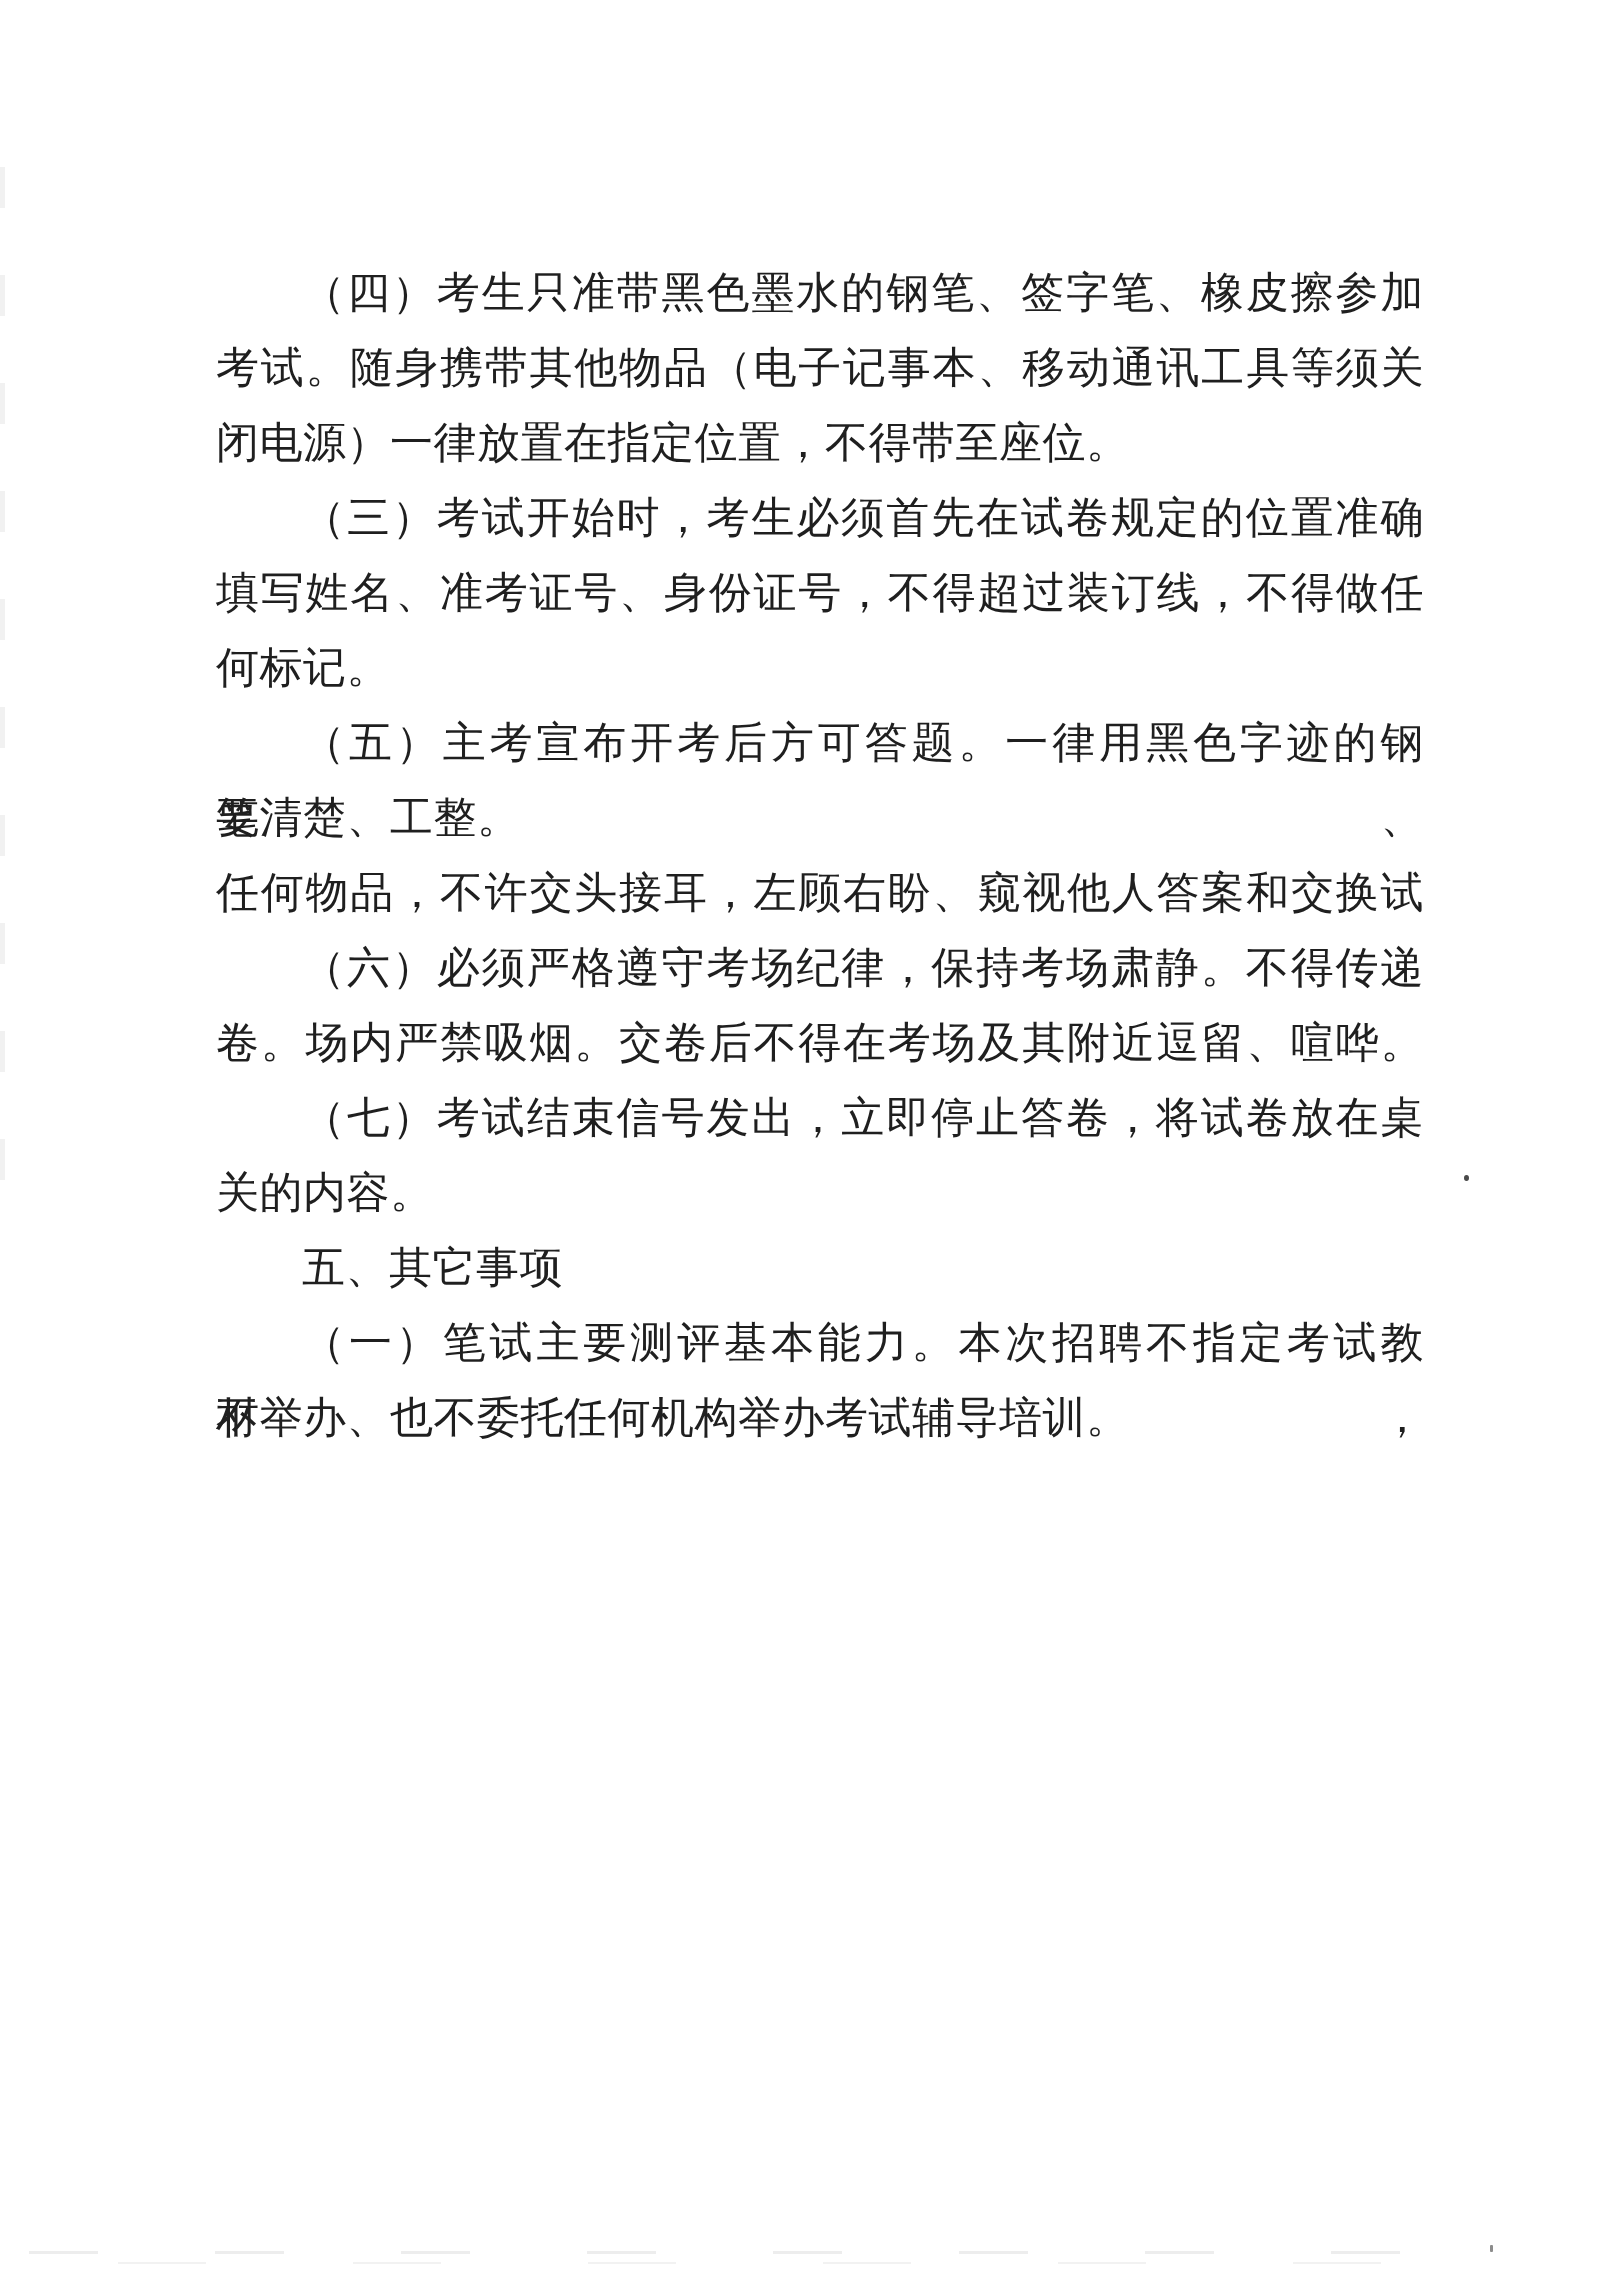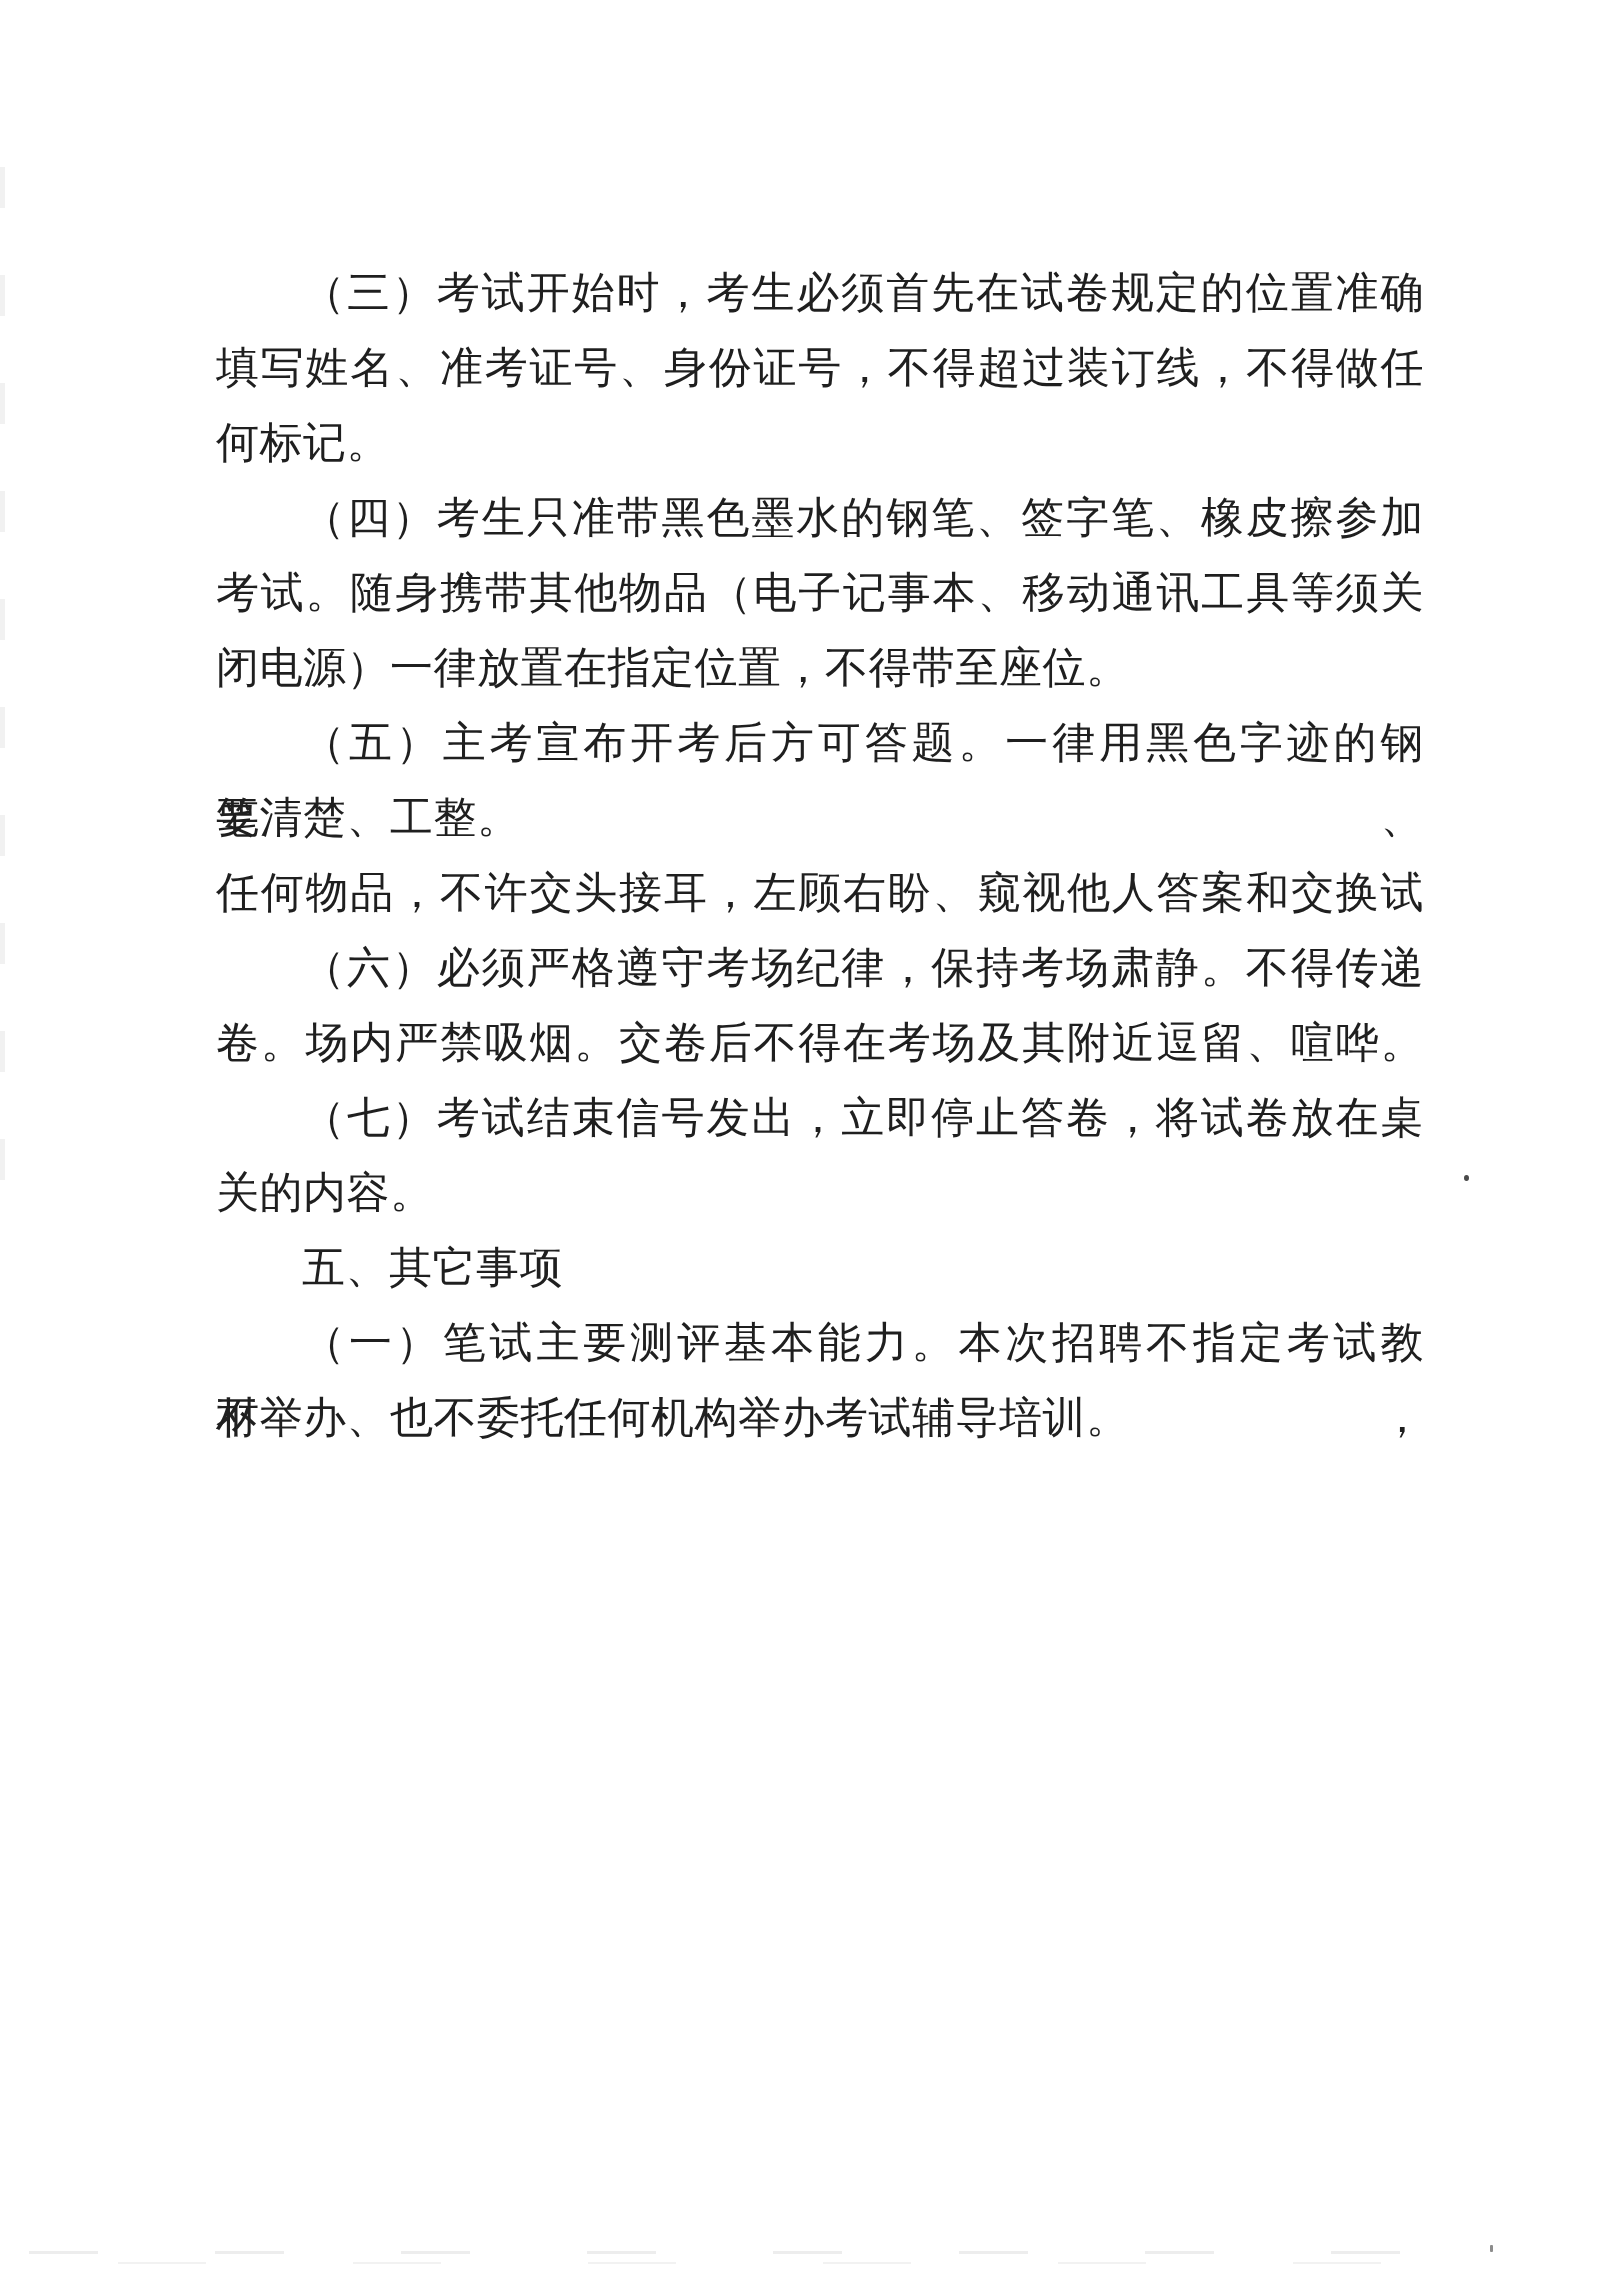--- a/index.html
+++ b/index.html
@@ -99,29 +99,29 @@
 </head>
 <body>
 
 <div class="page">
 
   <div class="edge-artifact"></div>
 
   <div class="text-block">
 
     <p class="para">
+      <span class="line first">（四）考生只准带黑色墨水的钢笔、签字笔、橡皮擦参加</span>
+      <span class="line">考试。随身携带其他物品（电子记事本、移动通讯工具等须关</span>
+      <span class="line short">闭电源）一律放置在指定位置，不得带至座位。</span>
+    </p>
+
+    <p class="para">
       <span class="line first">（三）考试开始时，考生必须首先在试卷规定的位置准确</span>
       <span class="line">填写姓名、准考证号、身份证号，不得超过装订线，不得做任</span>
       <span class="line short">何标记。</span>
-    </p>
-
-    <p class="para">
-      <span class="line first">（四）考生只准带黑色墨水的钢笔、签字笔、橡皮擦参加</span>
-      <span class="line">考试。随身携带其他物品（电子记事本、移动通讯工具等须关</span>
-      <span class="line short">闭电源）一律放置在指定位置，不得带至座位。</span>
     </p>
 
     <p class="para">
       <span class="line first">（五）主考宣布开考后方可答题。一律用黑色字迹的钢笔、</span>
       <span class="line short">要清楚、工整。</span>
     </p>
 
     <p class="para">
       <span class="line">任何物品，不许交头接耳，左顾右盼、窥视他人答案和交换试</span>
       <span class="line first">（六）必须严格遵守考场纪律，保持考场肃静。不得传递</span>

